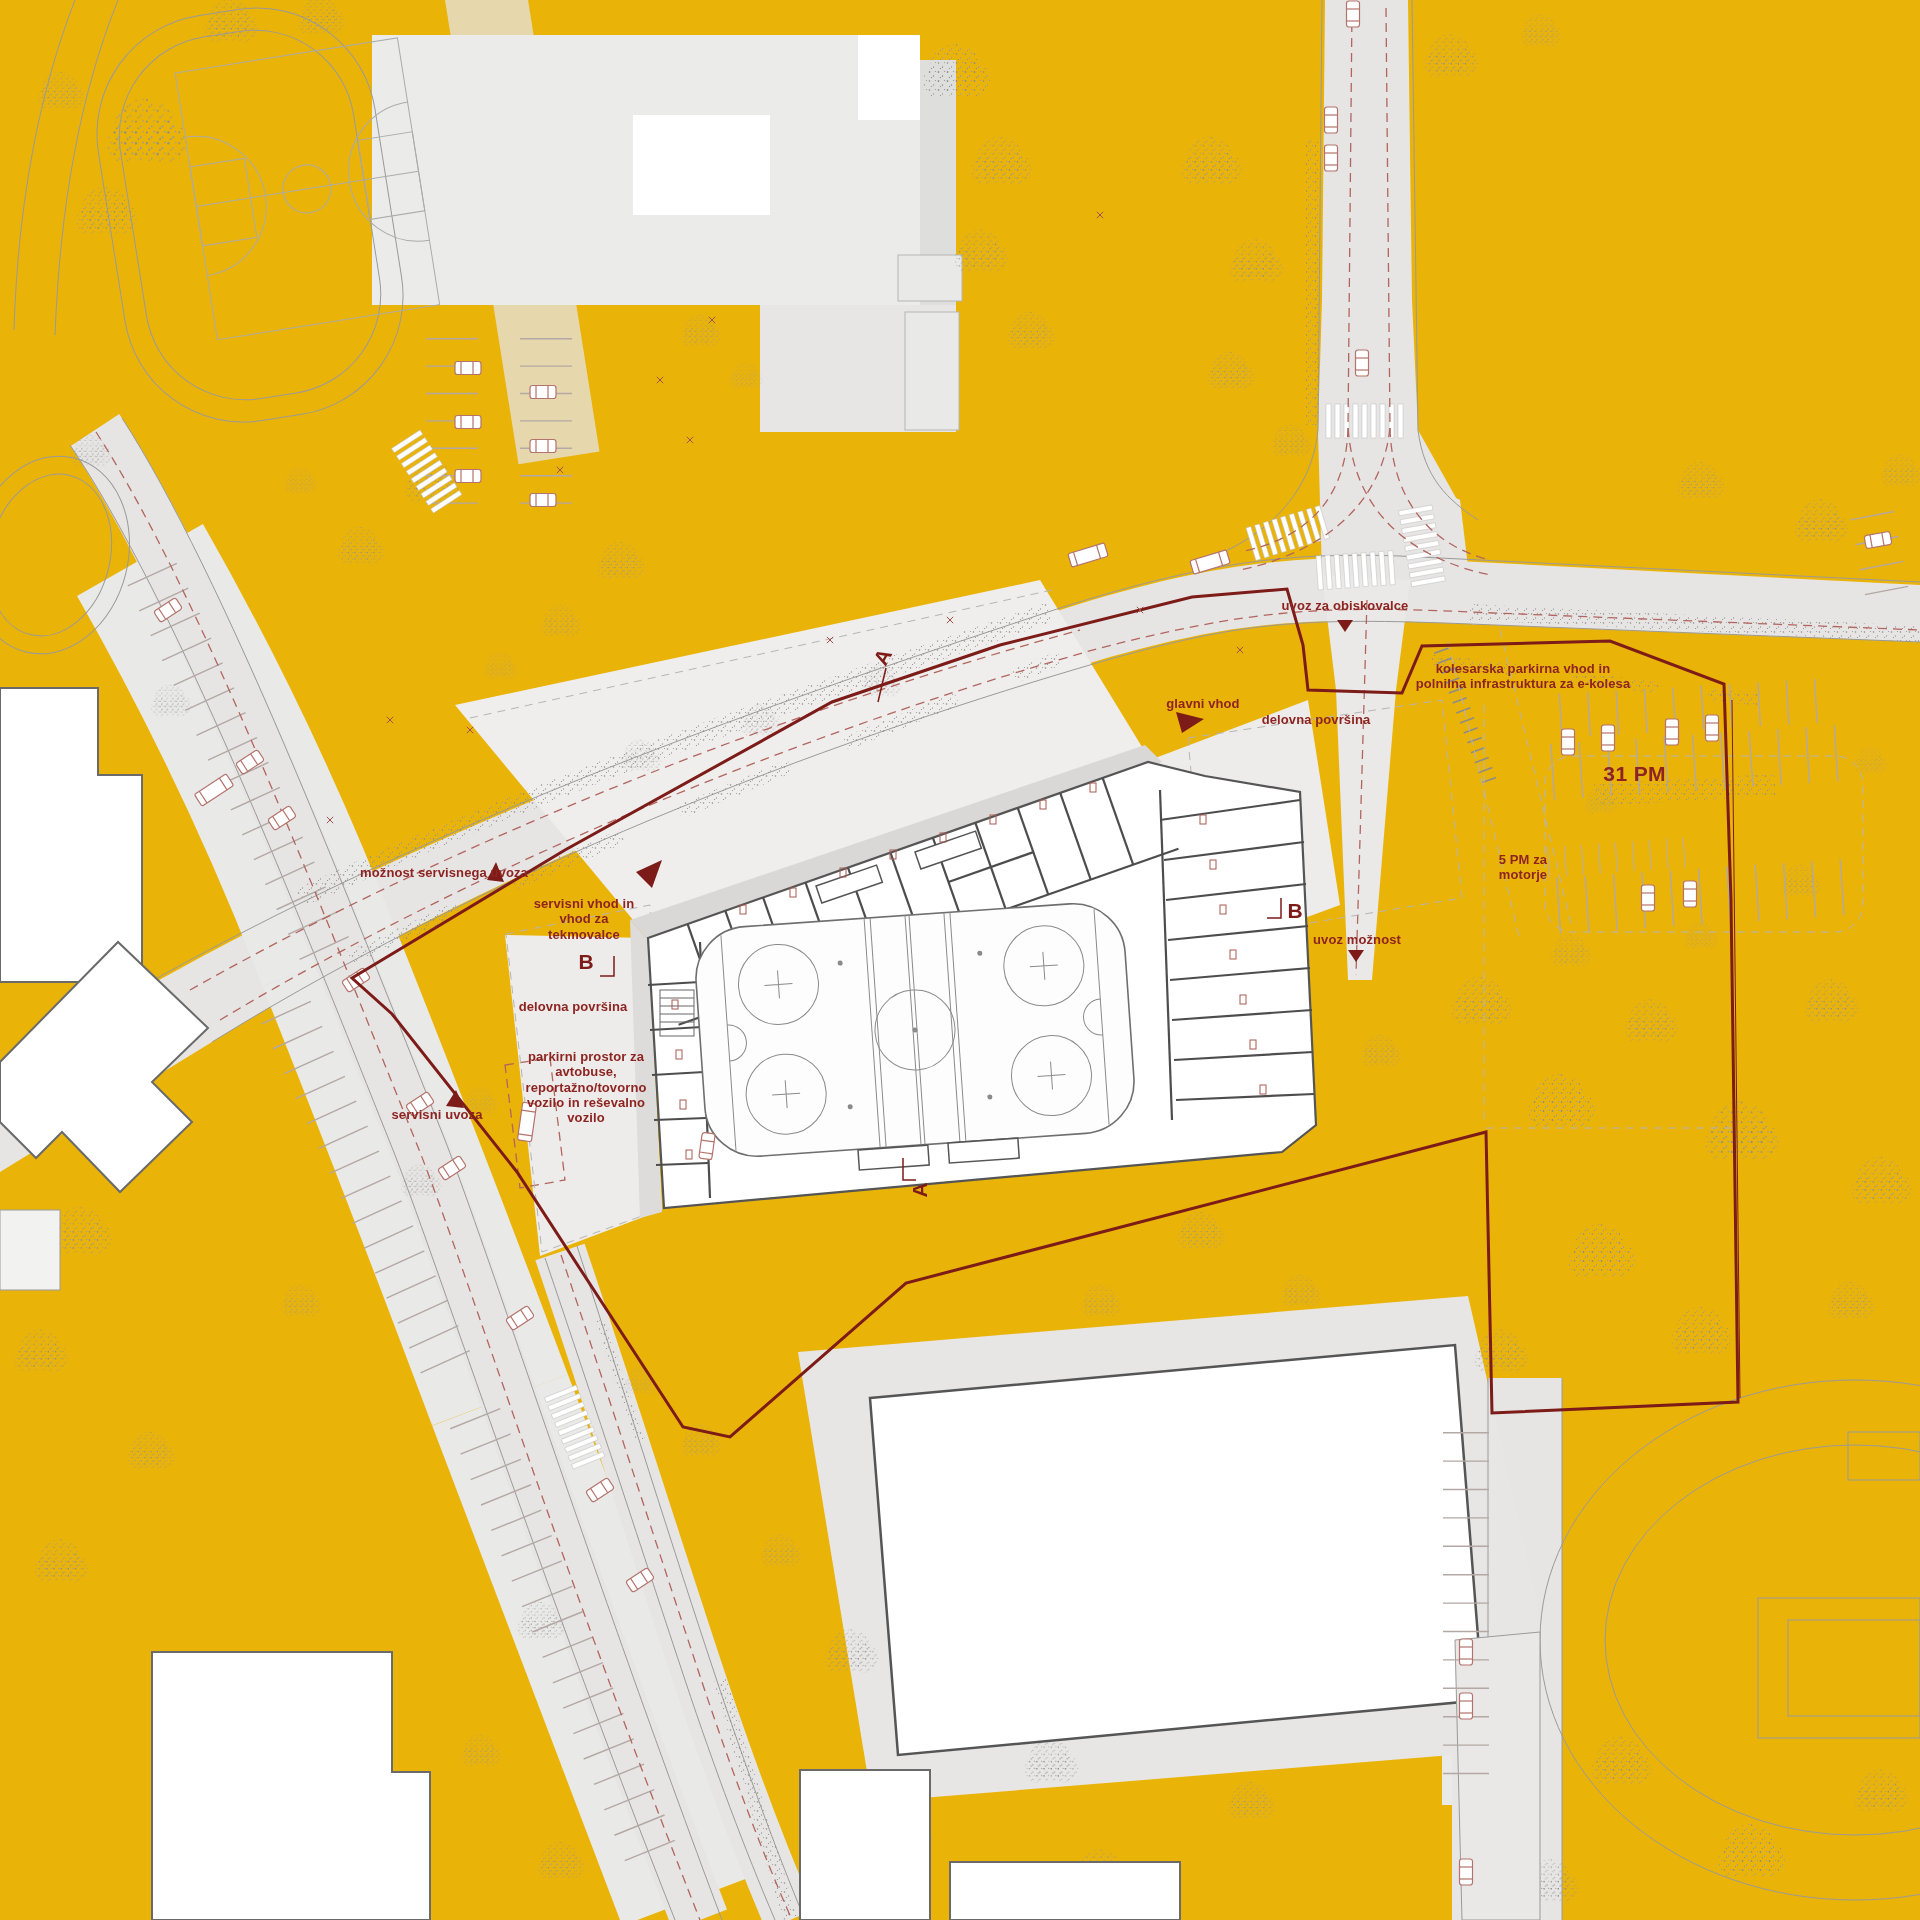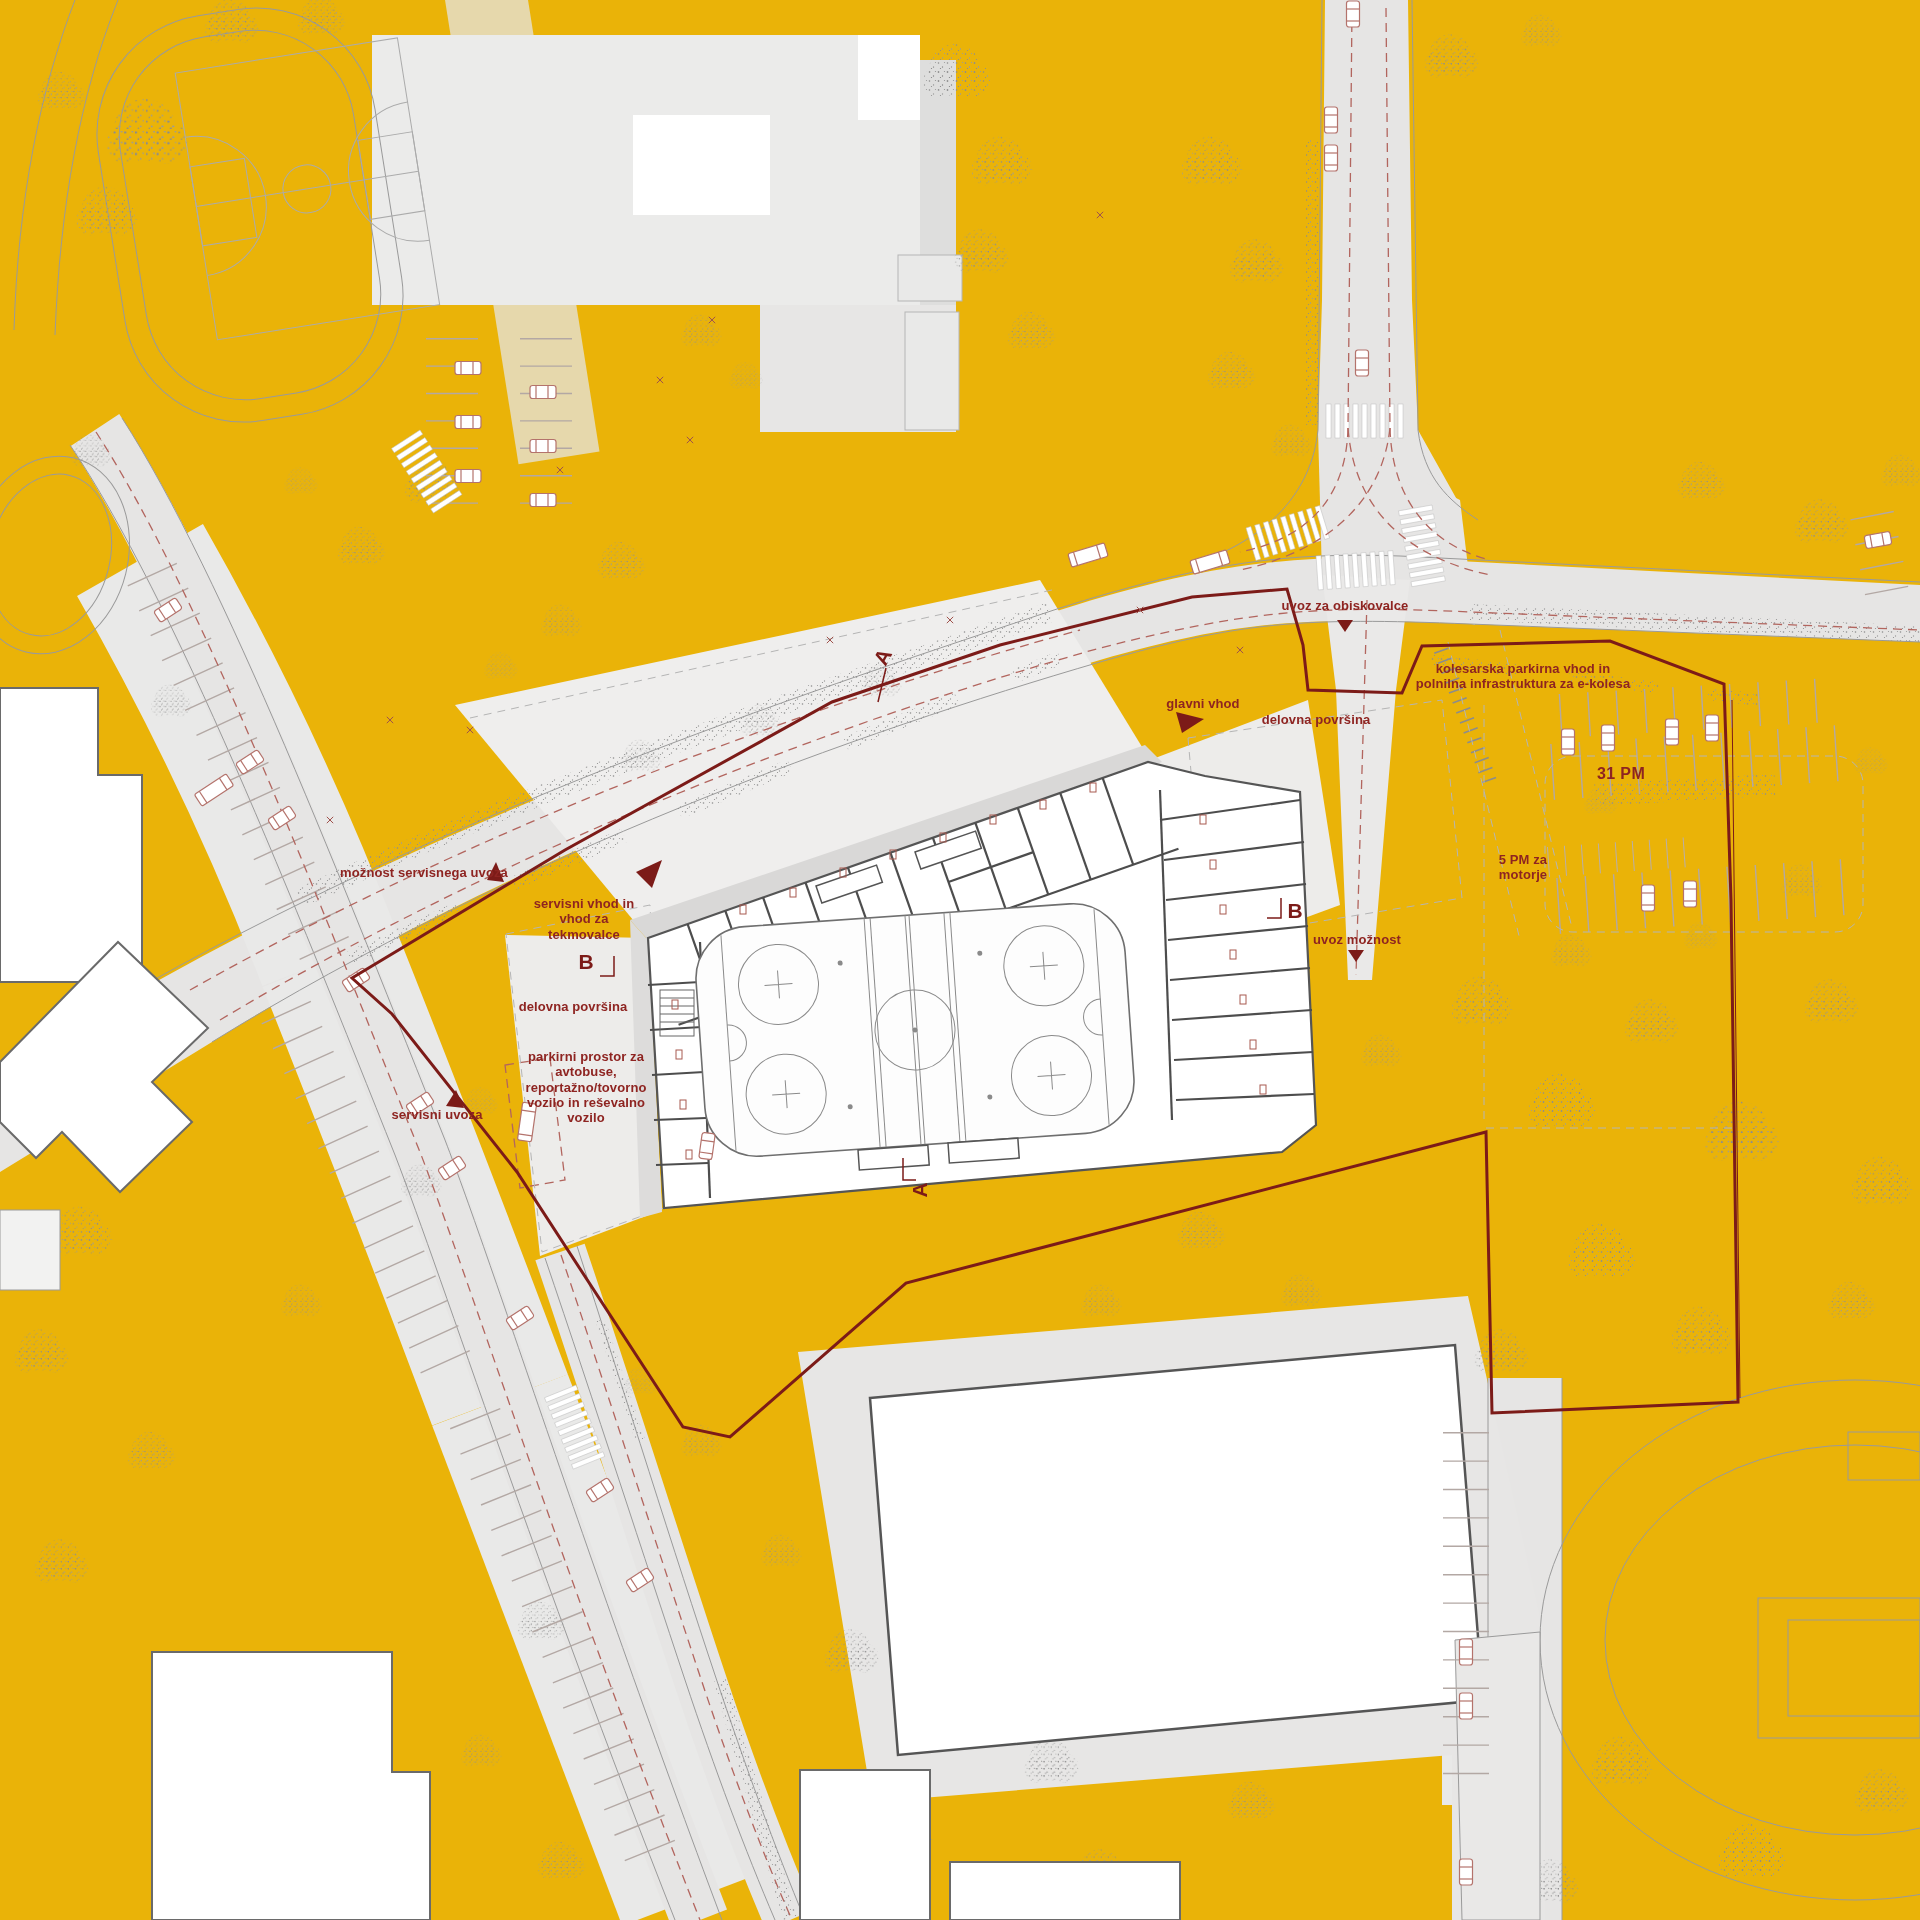--- a/index.html
+++ b/index.html
@@ -1,21 +1,21 @@
 <!DOCTYPE html>
 <html><head>
 <meta charset="utf-8">
 <style>
   html,body{margin:0;padding:0;background:#fff;}
   #canvas{position:relative;width:1920px;height:1920px;background:#eab308;overflow:hidden;
           font-family:"Liberation Sans",sans-serif;}
   #plan-svg{position:absolute;left:0;top:0;}
   .lbl{position:absolute;transform:translate(-50%,-50%);color:#8e2421;font-weight:bold;
        font-size:13px;line-height:1.18;text-align:center;white-space:pre-line;letter-spacing:.1px;}
-  .lbl.big{font-size:16px;letter-spacing:.4px;}
+  .lbl.big{font-size:21px;letter-spacing:.4px;text-align:right;}
   .marker{position:absolute;transform:translate(-50%,-50%);color:#7c1b18;font-weight:bold;
           font-size:21px;}
 </style>
 </head>
 <body>
 
 <div id="canvas">
 
 <svg id="plan-svg" width="1920" height="1920" viewBox="0 0 1920 1920">
 <defs>
@@ -441,21 +441,21 @@
 
 <div class="lbl" style="left:1345px;top:606px;width:190px">uvoz za obiskovalce</div>
 <div class="lbl" style="left:1523px;top:676px;width:260px">kolesarska parkirna vhod in
 polnilna infrastruktura za e-kolesa</div>
 <div class="lbl" style="left:1203px;top:704px;width:130px">glavni vhod</div>
 <div class="lbl" style="left:1316px;top:720px;width:170px">delovna površina</div>
 <div class="lbl big" style="left:1621px;top:774px;width:90px">31 PM</div>
 <div class="lbl" style="left:1523px;top:867px;width:100px;text-align:center">5 PM za
 motorje</div>
 <div class="lbl" style="left:1357px;top:940px;width:130px">uvoz možnost</div>
-<div class="lbl" style="left:424px;top:873px;width:240px">možnost servisnega uvoza</div>
+<div class="lbl" style="left:444px;top:873px;width:240px">možnost servisnega uvoza</div>
 <div class="lbl" style="left:584px;top:919px;width:140px">servisni vhod in
 vhod za
 tekmovalce</div>
 <div class="lbl" style="left:573px;top:1007px;width:170px">delovna površina</div>
 <div class="lbl" style="left:586px;top:1087px;width:190px">parkirni prostor za
 avtobuse,
 reportažno/tovorno
 vozilo in reševalno
 vozilo</div>
 <div class="lbl" style="left:437px;top:1115px;width:130px">servisni uvoza</div>

